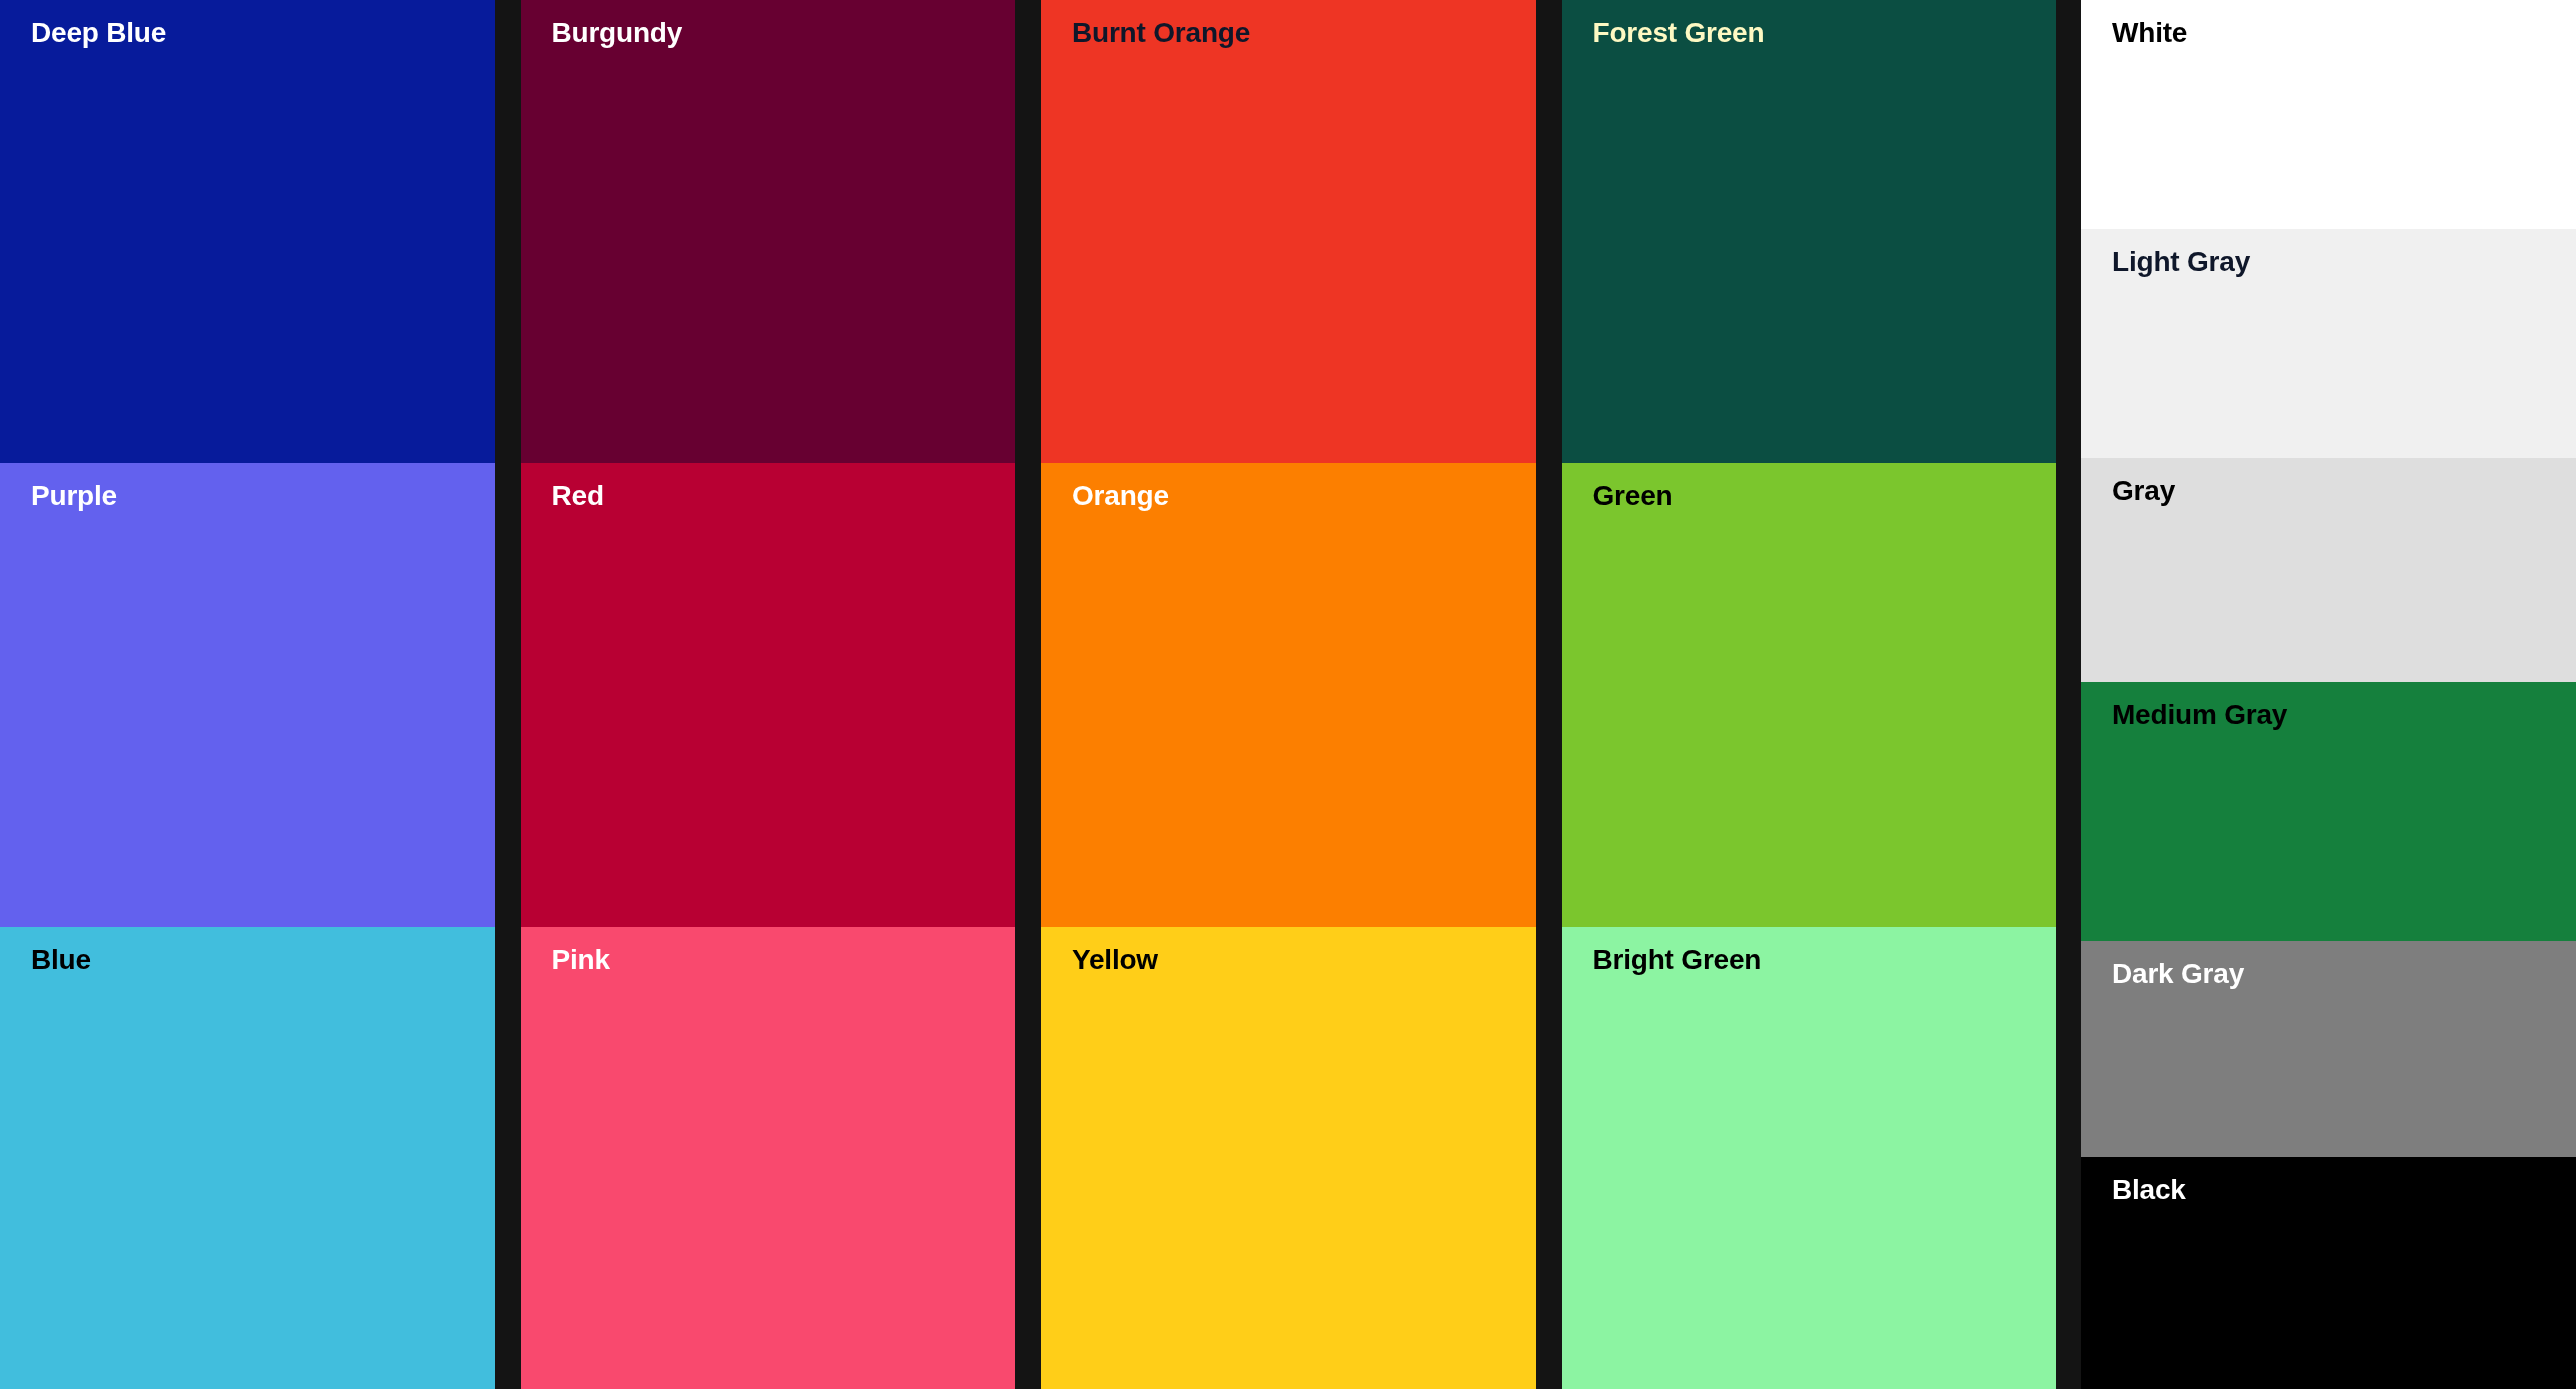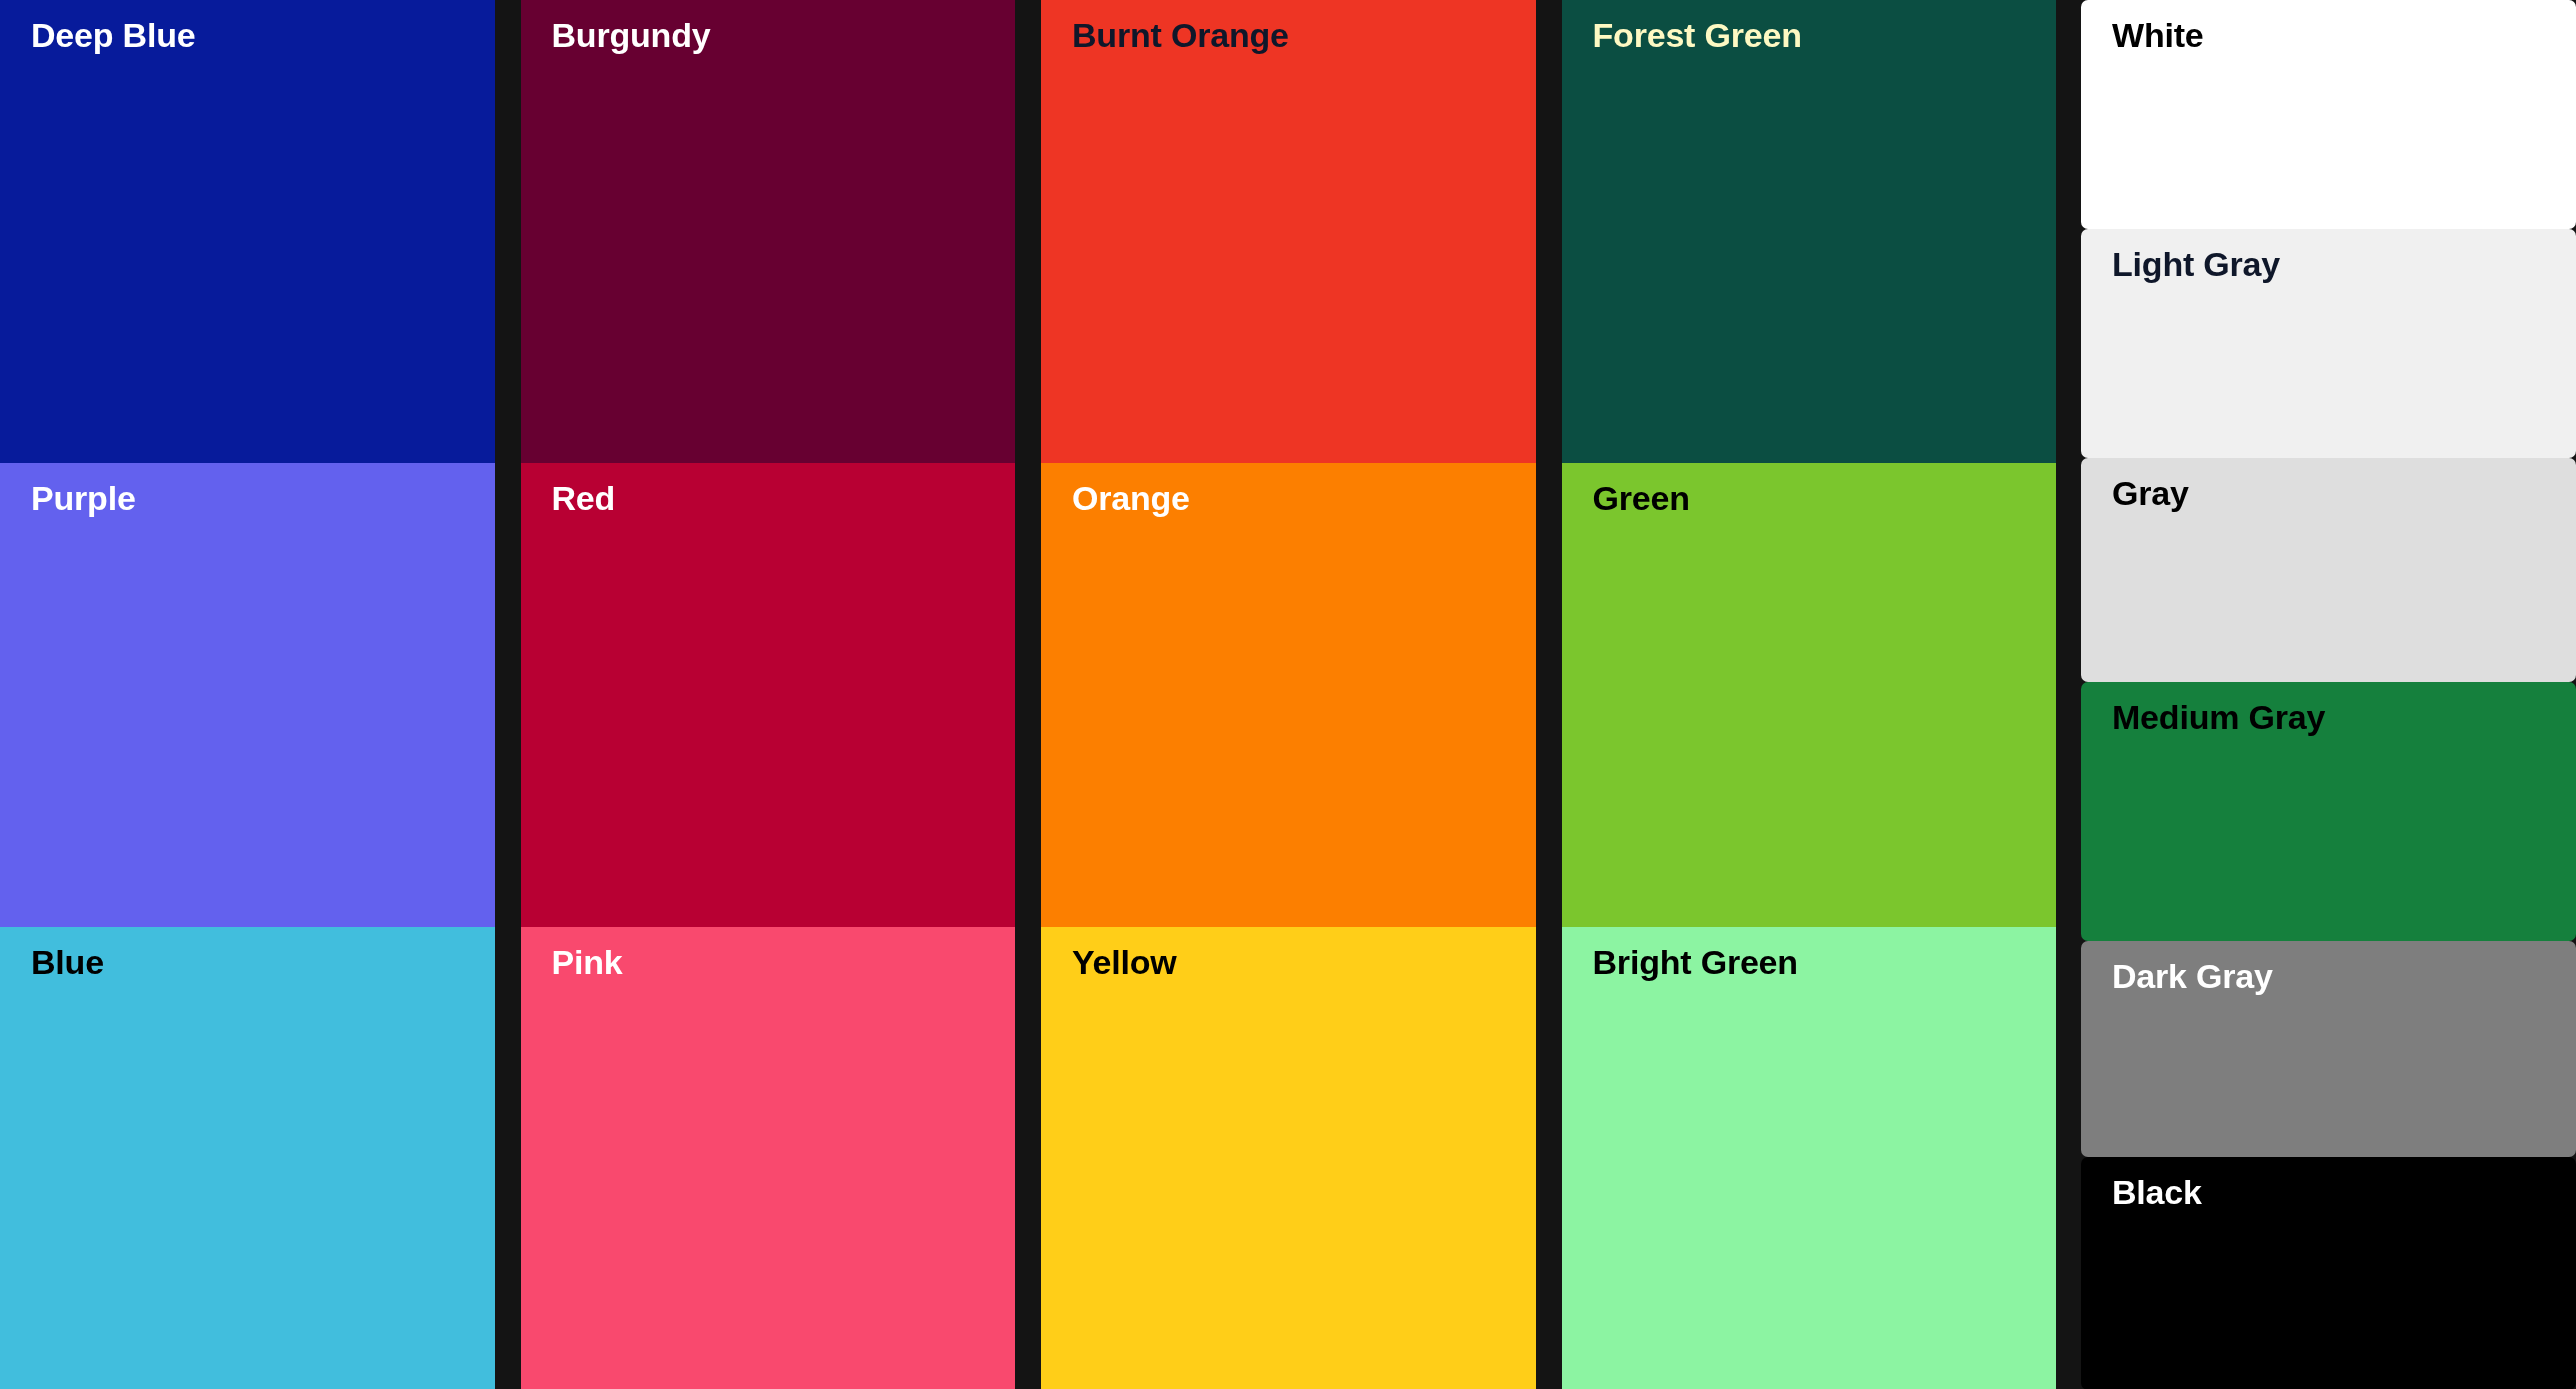--- a/index.html
+++ b/index.html
@@ -50,29 +50,28 @@
     top:0;
     width:495px;
     height:1390px;
     display:flex;
     flex-direction:column;
   }
 
   .neutral-swatch {
     position:relative;
     width:100%;
-    border-radius:7px;
   }
 
   
   .swatch-label {
     position:absolute;
     left:31px;
     top:18px;
-    font-size:34px;
+    font-size:28px;
     line-height:1.05;
     font-weight:700;
     letter-spacing:-0.2px;
     white-space:nowrap;
     font-family:"Liberation Sans", sans-serif;
   }
 </style>
 </head>
 <body>
 

